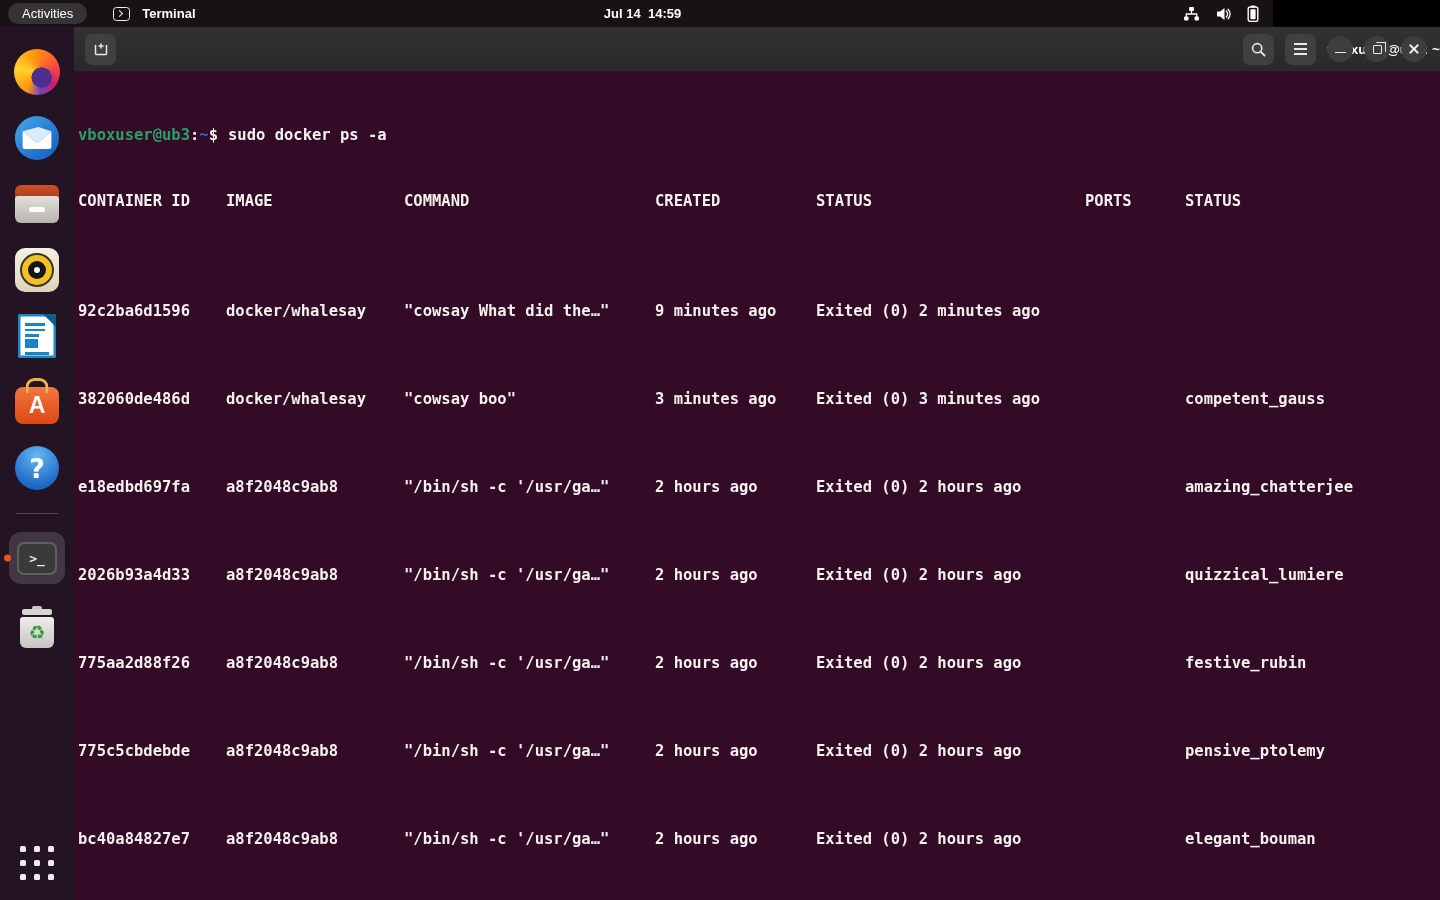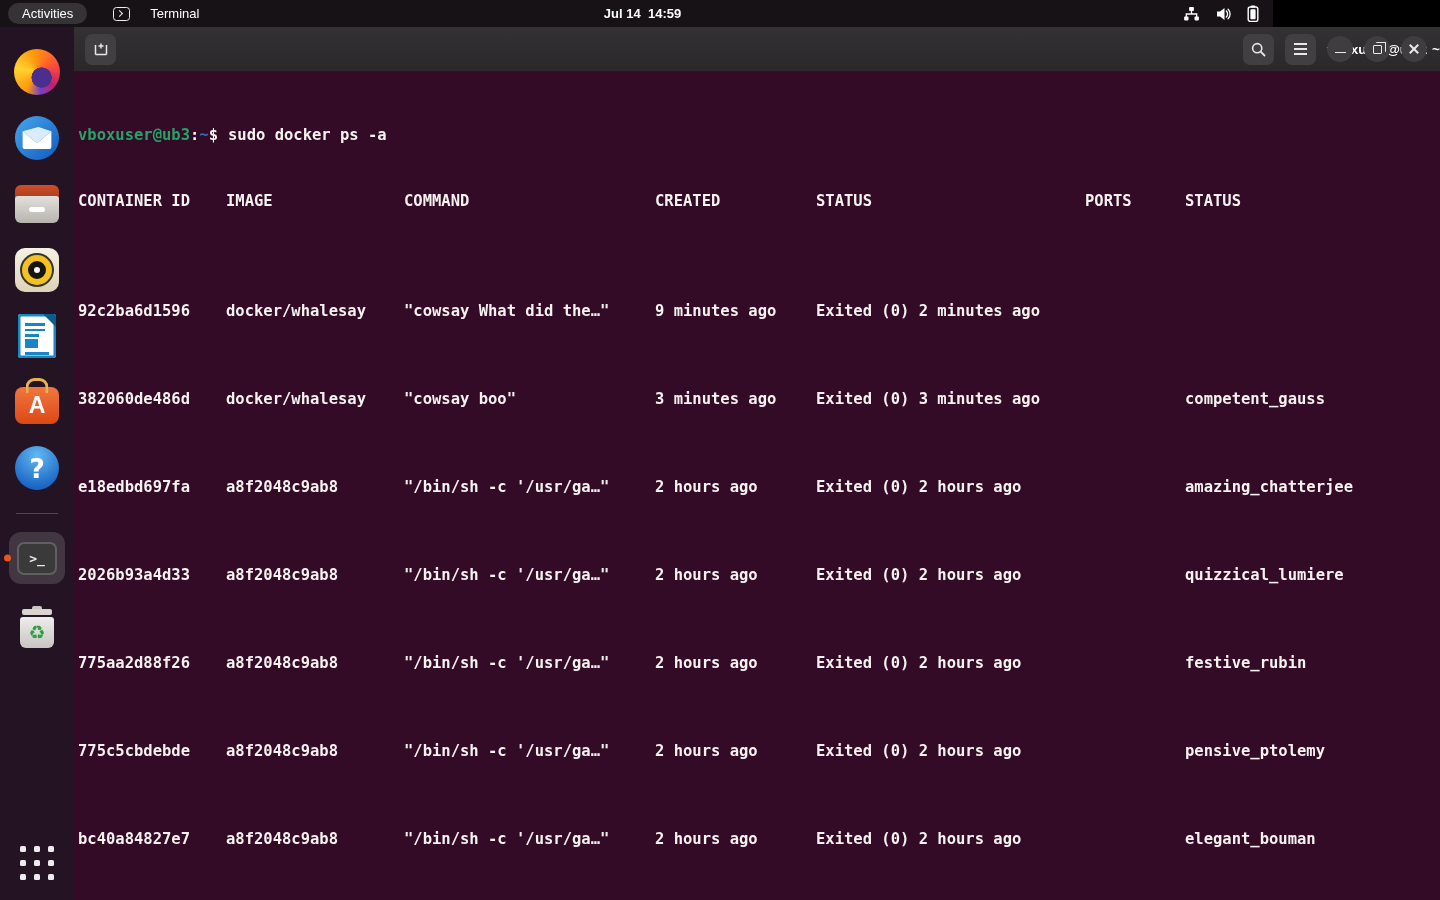--- a/index.html
+++ b/index.html
@@ -8,21 +8,21 @@
     --accent-orange:#e95420; --term-text:#f4f1ee;
   }
   *{margin:0;padding:0;box-sizing:border-box}
   html,body{width:1440px;height:900px;overflow:hidden;background:#000;
     font-family:"Liberation Sans","DejaVu Sans",sans-serif}
 
   
   .topbar{position:absolute;top:0;left:0;width:1273px;height:27px;background:var(--topbar-bg);
     display:flex;align-items:center;color:#fff;font-size:13px;z-index:30}
   .activities{margin-left:8px;padding:3px 14px;border-radius:13px;background:rgba(255,255,255,.14);cursor:pointer}
-  .focused-app{display:flex;align-items:center;gap:20px;margin-left:26px;font-weight:400}
+  .focused-app{display:flex;align-items:center;gap:12px;margin-left:26px;font-weight:700}
   .mini-term{width:17px;height:14px;border:1.6px solid #efefef;border-radius:3.5px;position:relative}
   .mini-term::before{content:"";position:absolute;left:3px;top:3px;width:4px;height:4px;
     border-right:1.6px solid #efefef;border-bottom:1.6px solid #efefef;transform:rotate(-45deg)}
   .clock{position:absolute;left:12px;right:0;text-align:center;font-weight:700;pointer-events:none}
   .clock span{pointer-events:auto}
   .status-icons{margin-left:auto;margin-right:14px;display:flex;align-items:center;gap:15px;z-index:2}
 
   
   .dock{position:absolute;top:27px;left:0;width:74px;height:873px;background:var(--dock-bg);
     display:flex;flex-direction:column;align-items:center;padding-top:22px;z-index:20}

